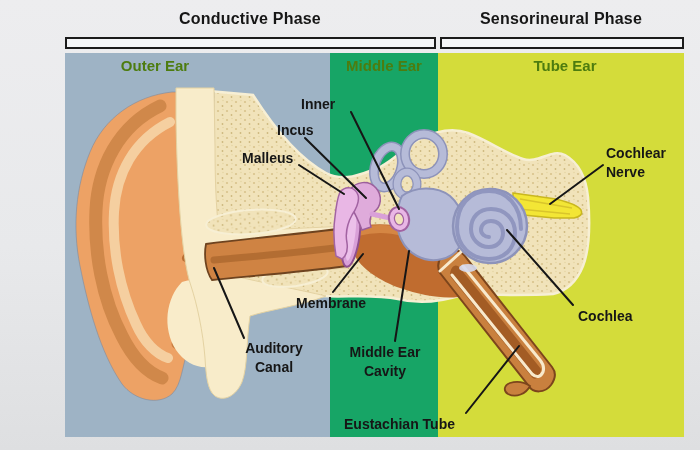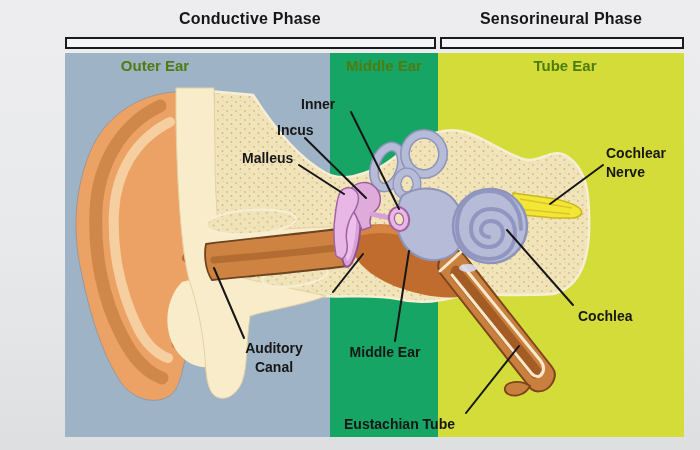--- a/index.html
+++ b/index.html
@@ -153,29 +153,31 @@
     <line x1="603" y1="165" x2="550" y2="204"></line>
     <line x1="573" y1="305" x2="507" y2="230"></line>
   </g>
 </svg>
 
 <div class="lbl" style="left:301px;top:95px">Inner</div>
 <div class="lbl" style="left:277px;top:121px">Incus</div>
 <div class="lbl" style="left:242px;top:149px">Malleus</div>
 
 <div class="lbl center" style="left:331px;top:294px">
+  <div>Membrane</div>
 </div>
 
 <div class="lbl center" style="left:274px;top:339px">
   <div>Auditory</div>
   <div>Canal</div>
 </div>
 
 <div class="lbl center" style="left:385px;top:343px">
   <div>Middle Ear</div>
+  <div>Cavity</div>
 </div>
 
 <div class="lbl" style="left:344px;top:415px">Eustachian Tube</div>
 
 <div class="lbl" style="left:606px;top:144px">
   <div>Cochlear</div>
   <div>Nerve</div>
 </div>
 
 <div class="lbl" style="left:578px;top:307px">Cochlea</div>

